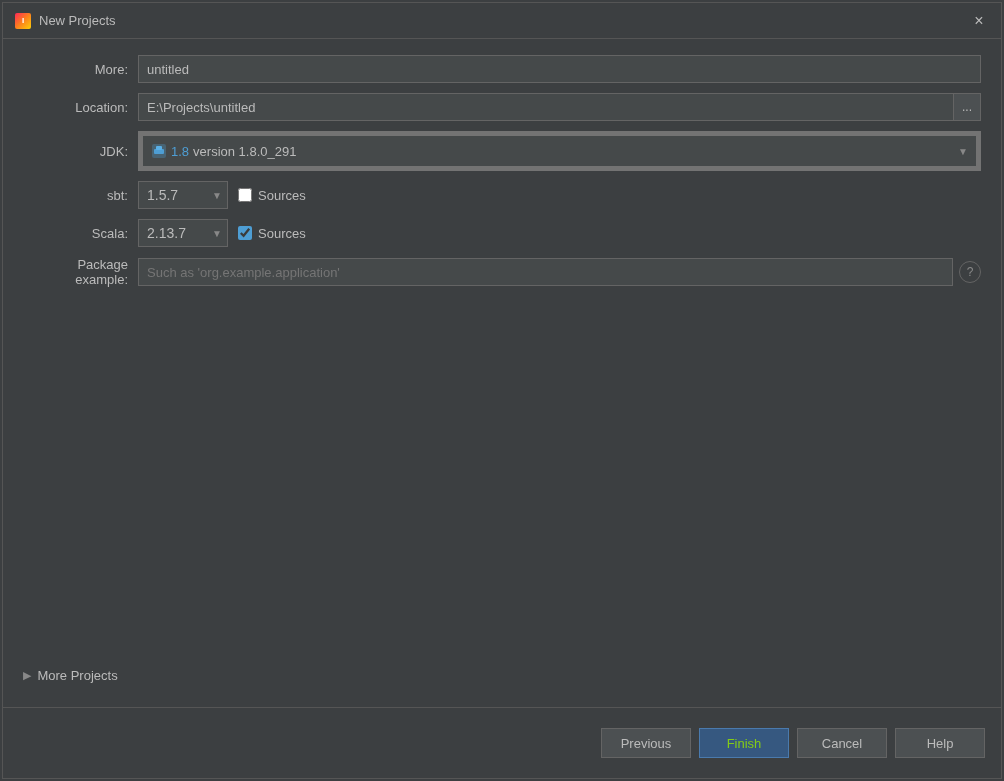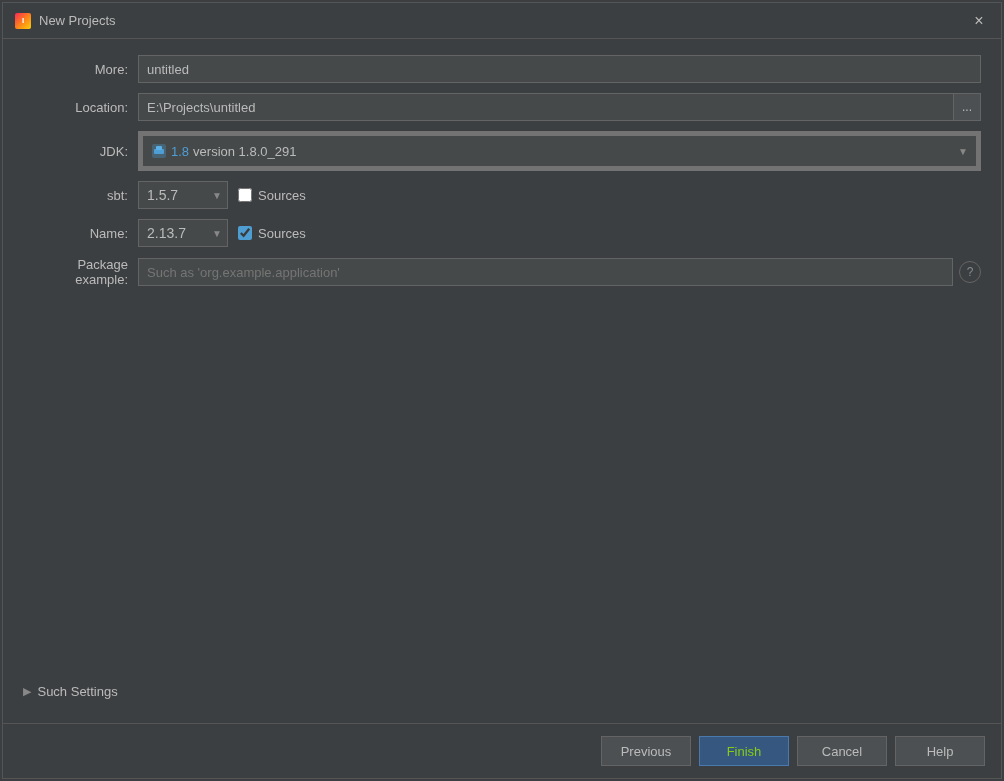--- a/index.html
+++ b/index.html
@@ -258,21 +258,21 @@
       margin-top: 4px;
     }
 
     .more-settings-arrow {
       font-size: 11px;
       color: #888;
     }
 
     .footer {
       border-top: 1px solid #555555;
-      padding: 12px 16px;
+      padding: 20px 16px;
       display: flex;
       align-items: center;
       justify-content: flex-end;
       gap: 8px;
       background: #3c3f41;
     }
 
     .footer-btn {
       height: 30px;
       padding: 0 18px;
@@ -373,21 +373,21 @@
         </div>
         <div class="checkbox-group">
           <input type="checkbox" style="">
           <span class="checkbox-label">Sources</span>
         </div>
       </div>
     </div>
 
     <div class="form-row">
       <div class="form-label">
-        <span>Name:</span>
+        <span>Scala:</span>
       </div>
       <div class="sbt-row">
         <div class="version-select-wrapper">
           <select class="version-select">
             <option>2.13.7</option>
           </select>
           <span class="version-select-arrow">▼</span>
         </div>
         <div class="checkbox-group">
           <input type="checkbox" checked="" style="">
@@ -403,21 +403,21 @@
       <div class="package-row">
         <input type="text" class="package-input" placeholder="Such as 'org.example.application'" style="">
         <button class="help-btn">?</button>
       </div>
     </div>
 
     <div class="spacer"></div>
 
     <div class="more-settings">
       <span class="more-settings-arrow">▶</span>
-      <span class="more-settings-label">Such Settings</span>
+      <span class="more-settings-label">More Projects</span>
     </div>
 
   </div>
 
   <div class="footer">
     <button class="footer-btn">Previous</button>
     <button class="footer-btn primary">Finish</button>
     <button class="footer-btn">Cancel</button>
     <button class="footer-btn">Help</button>
   </div>

